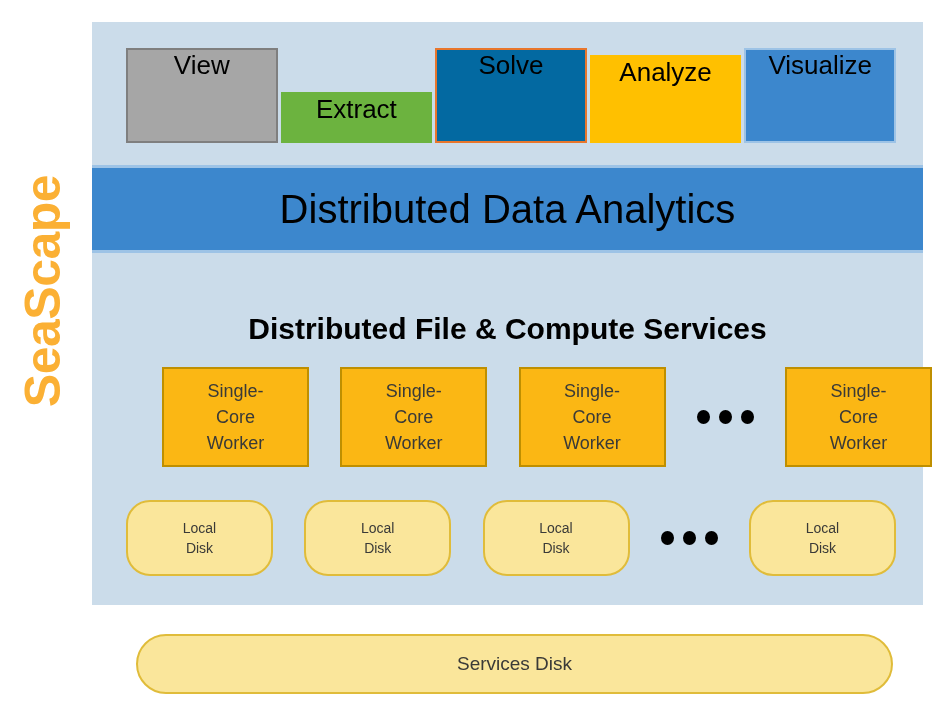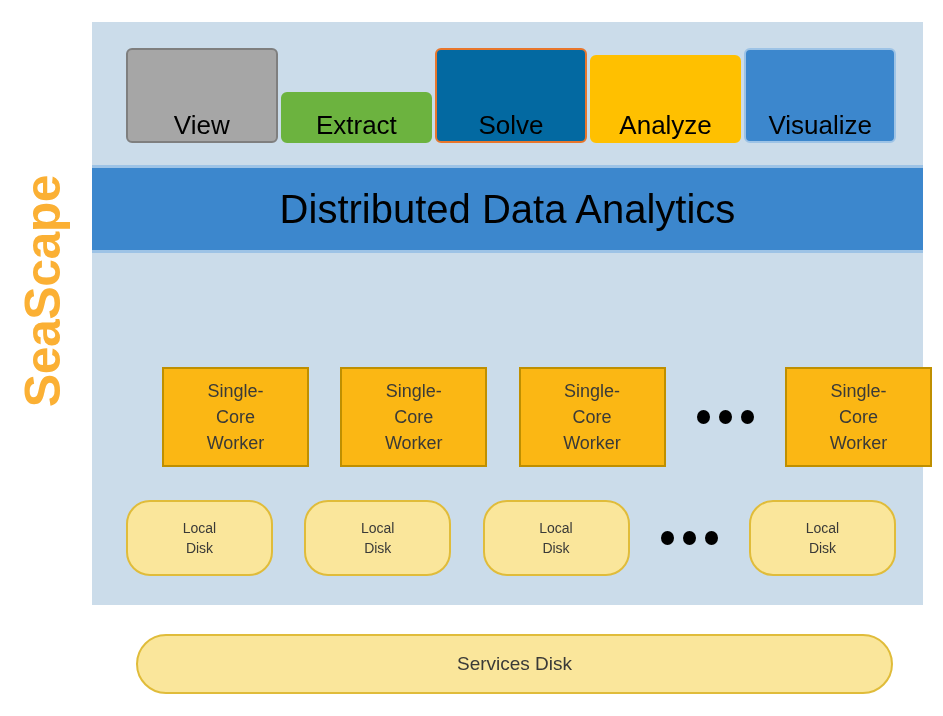--- a/index.html
+++ b/index.html
@@ -53,28 +53,27 @@
     left: 34px;
     top: 26px;
     width: 770px;
     height: 95px;
     display: flex;
   }
   .app-box {
     flex: 1 1 0;
     margin-right: 3px;
     display: flex;
-    align-items: flex-end;
+    align-items: flex-start;
     justify-content: center;
     box-sizing: border-box;
     font-size: 26px;
     color: #000000;
     border-width: 2px;
     border-style: solid;
-    border-radius: 6px;
   }
   .app-box:last-child { margin-right: 0; }
 
   
   #analytics-band {
     position: absolute;
     left: 0px;
     top: 143px;
     width: 831px;
     height: 88px;
@@ -198,20 +197,21 @@
     </div>
     <div class="app-box" style="background: rgb(60, 135, 205); border-color: rgb(157, 195, 230); color: rgb(0, 0, 0);">
       <span>Visualize</span>
     </div>
   </div>
 
   <div id="analytics-band" style="background: rgb(60, 135, 205); border-bottom: 3px solid rgb(157, 195, 230); border-top: 3px solid rgb(157, 195, 230); color: rgb(0, 0, 0);">
     <span>Distributed Data Analytics</span>
   </div>
 
+  <div id="services-heading">Distributed File &amp; Compute Services</div>
 
   <div class="node-row" id="worker-row">
     <div class="cell worker-box" style="background: rgb(251, 183, 20); border-color: rgb(191, 143, 0);">
       <span class="line">Single-</span>
       <span class="line">Core</span>
       <span class="line">Worker</span>
     </div>
     <div class="cell-spacer"></div>
     <div class="cell worker-box" style="background: rgb(251, 183, 20); border-color: rgb(191, 143, 0);">
       <span class="line">Single-</span>

